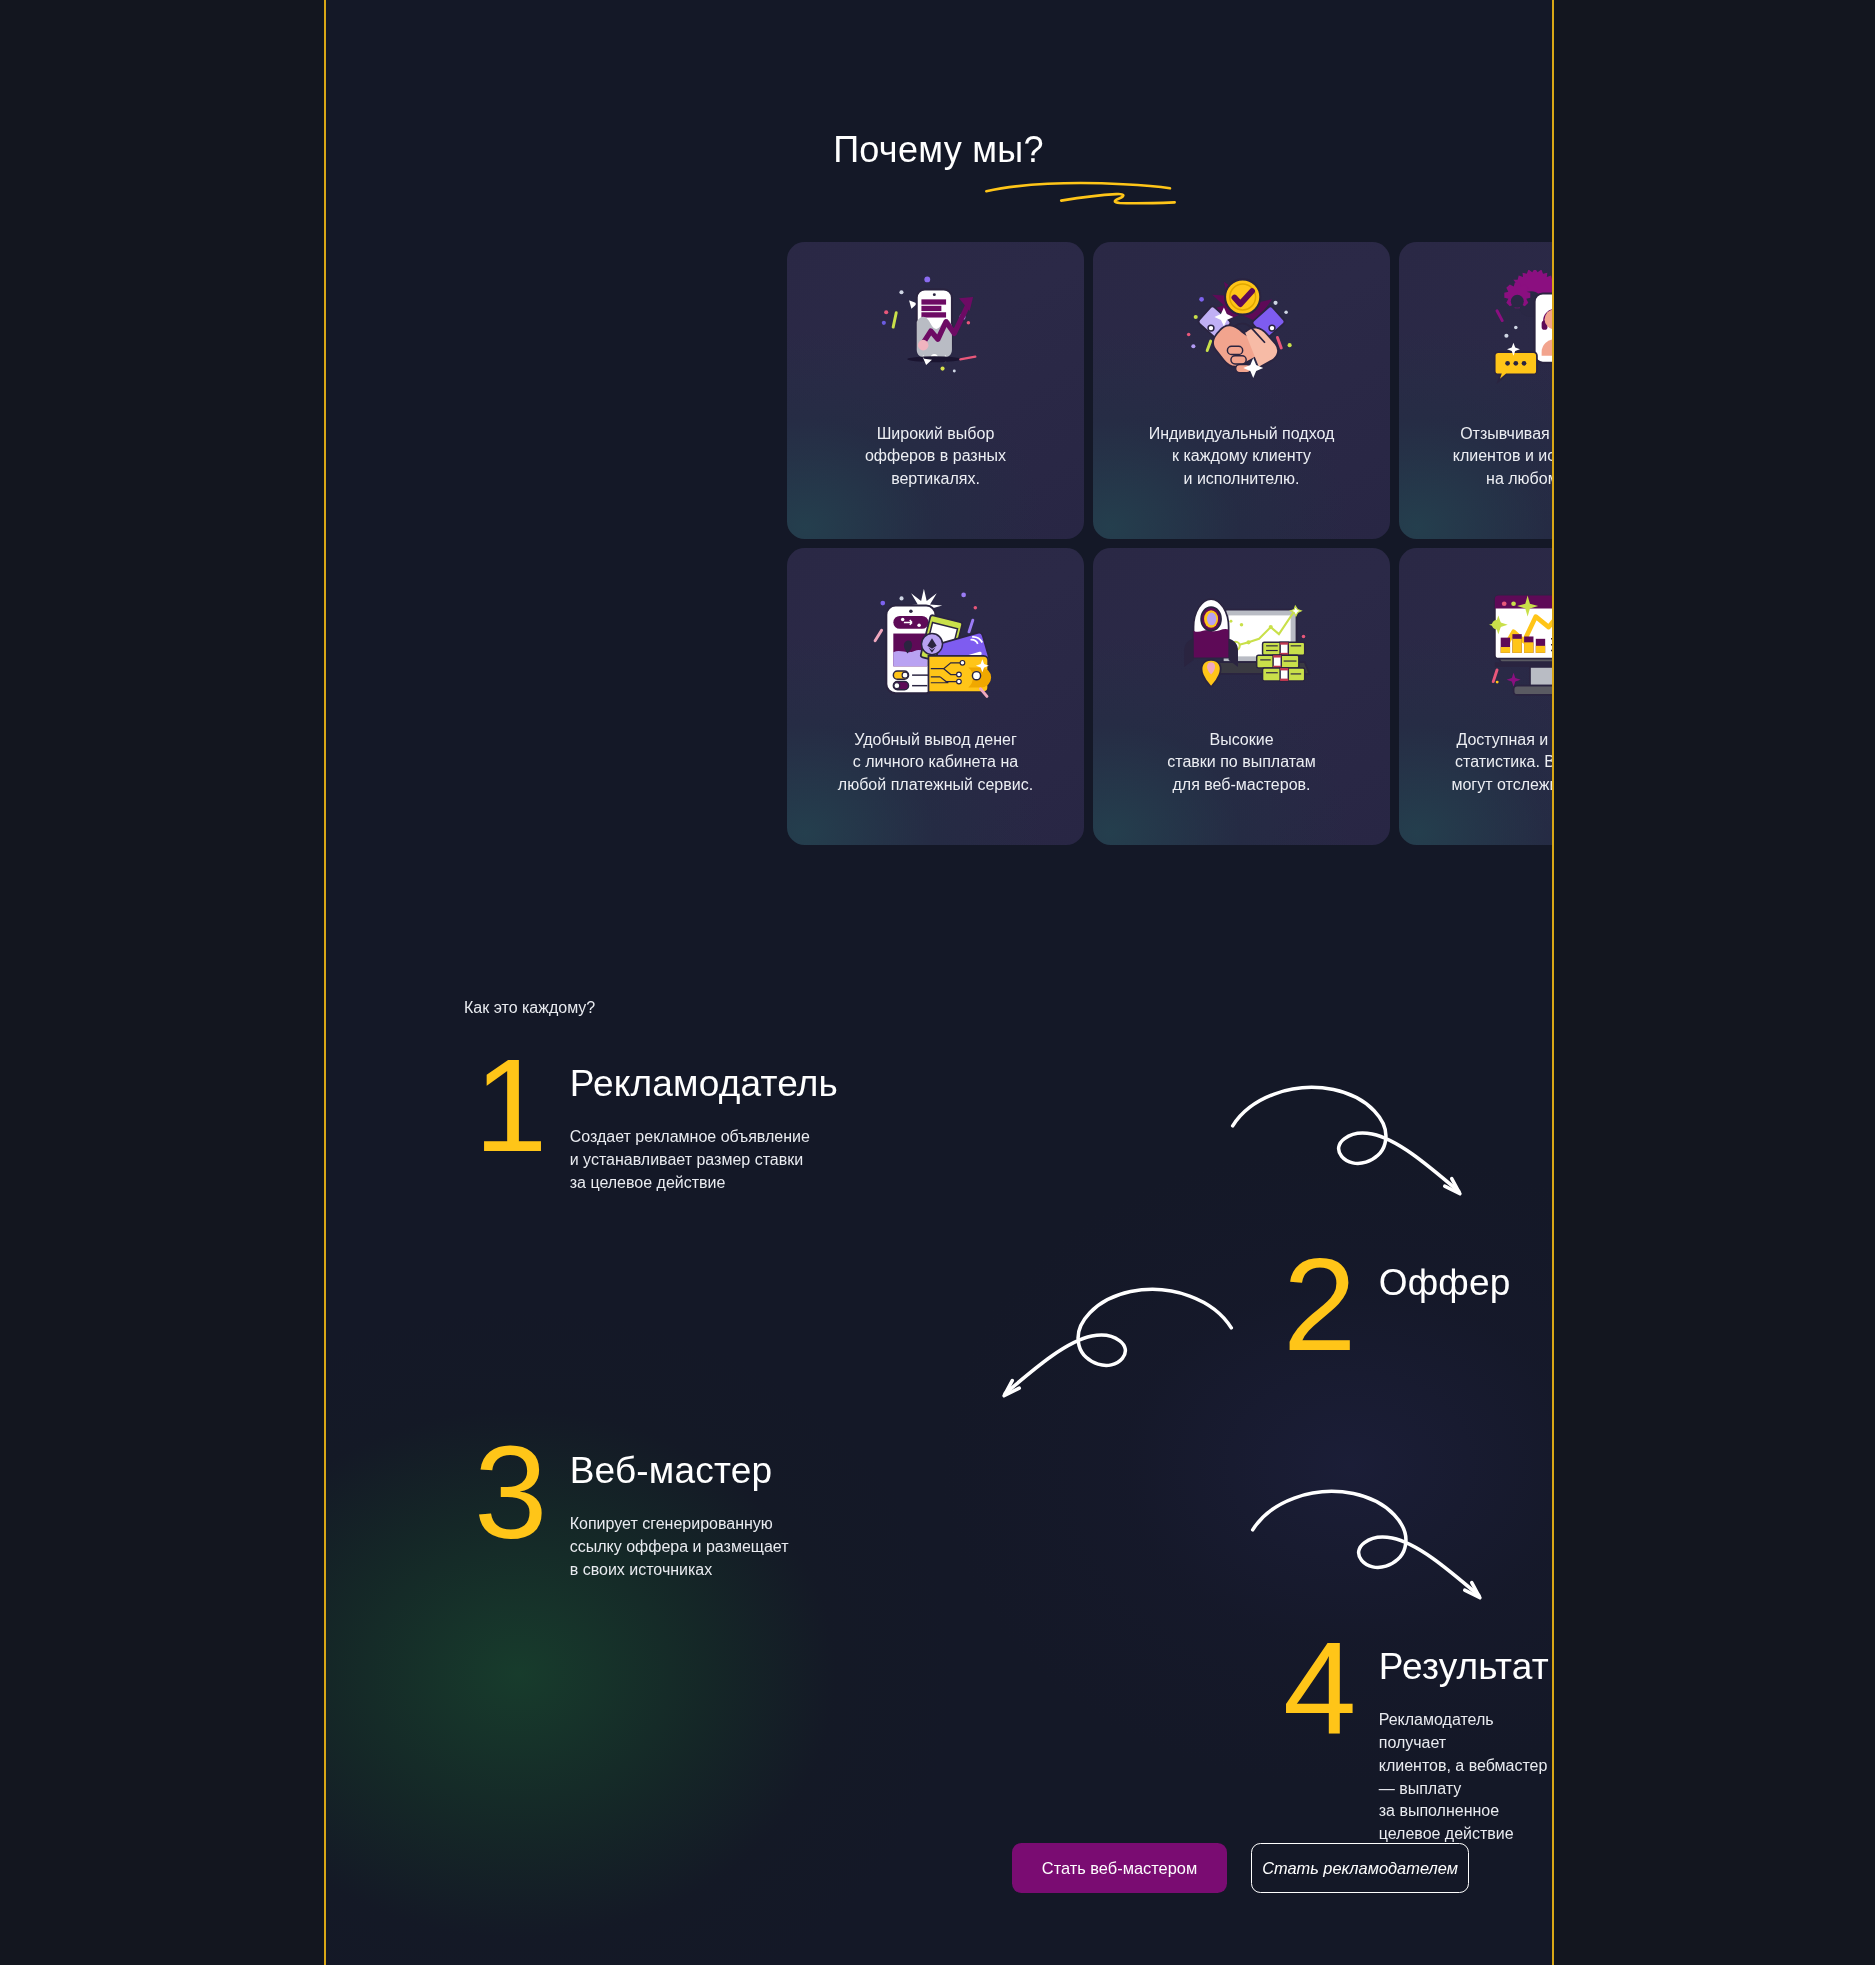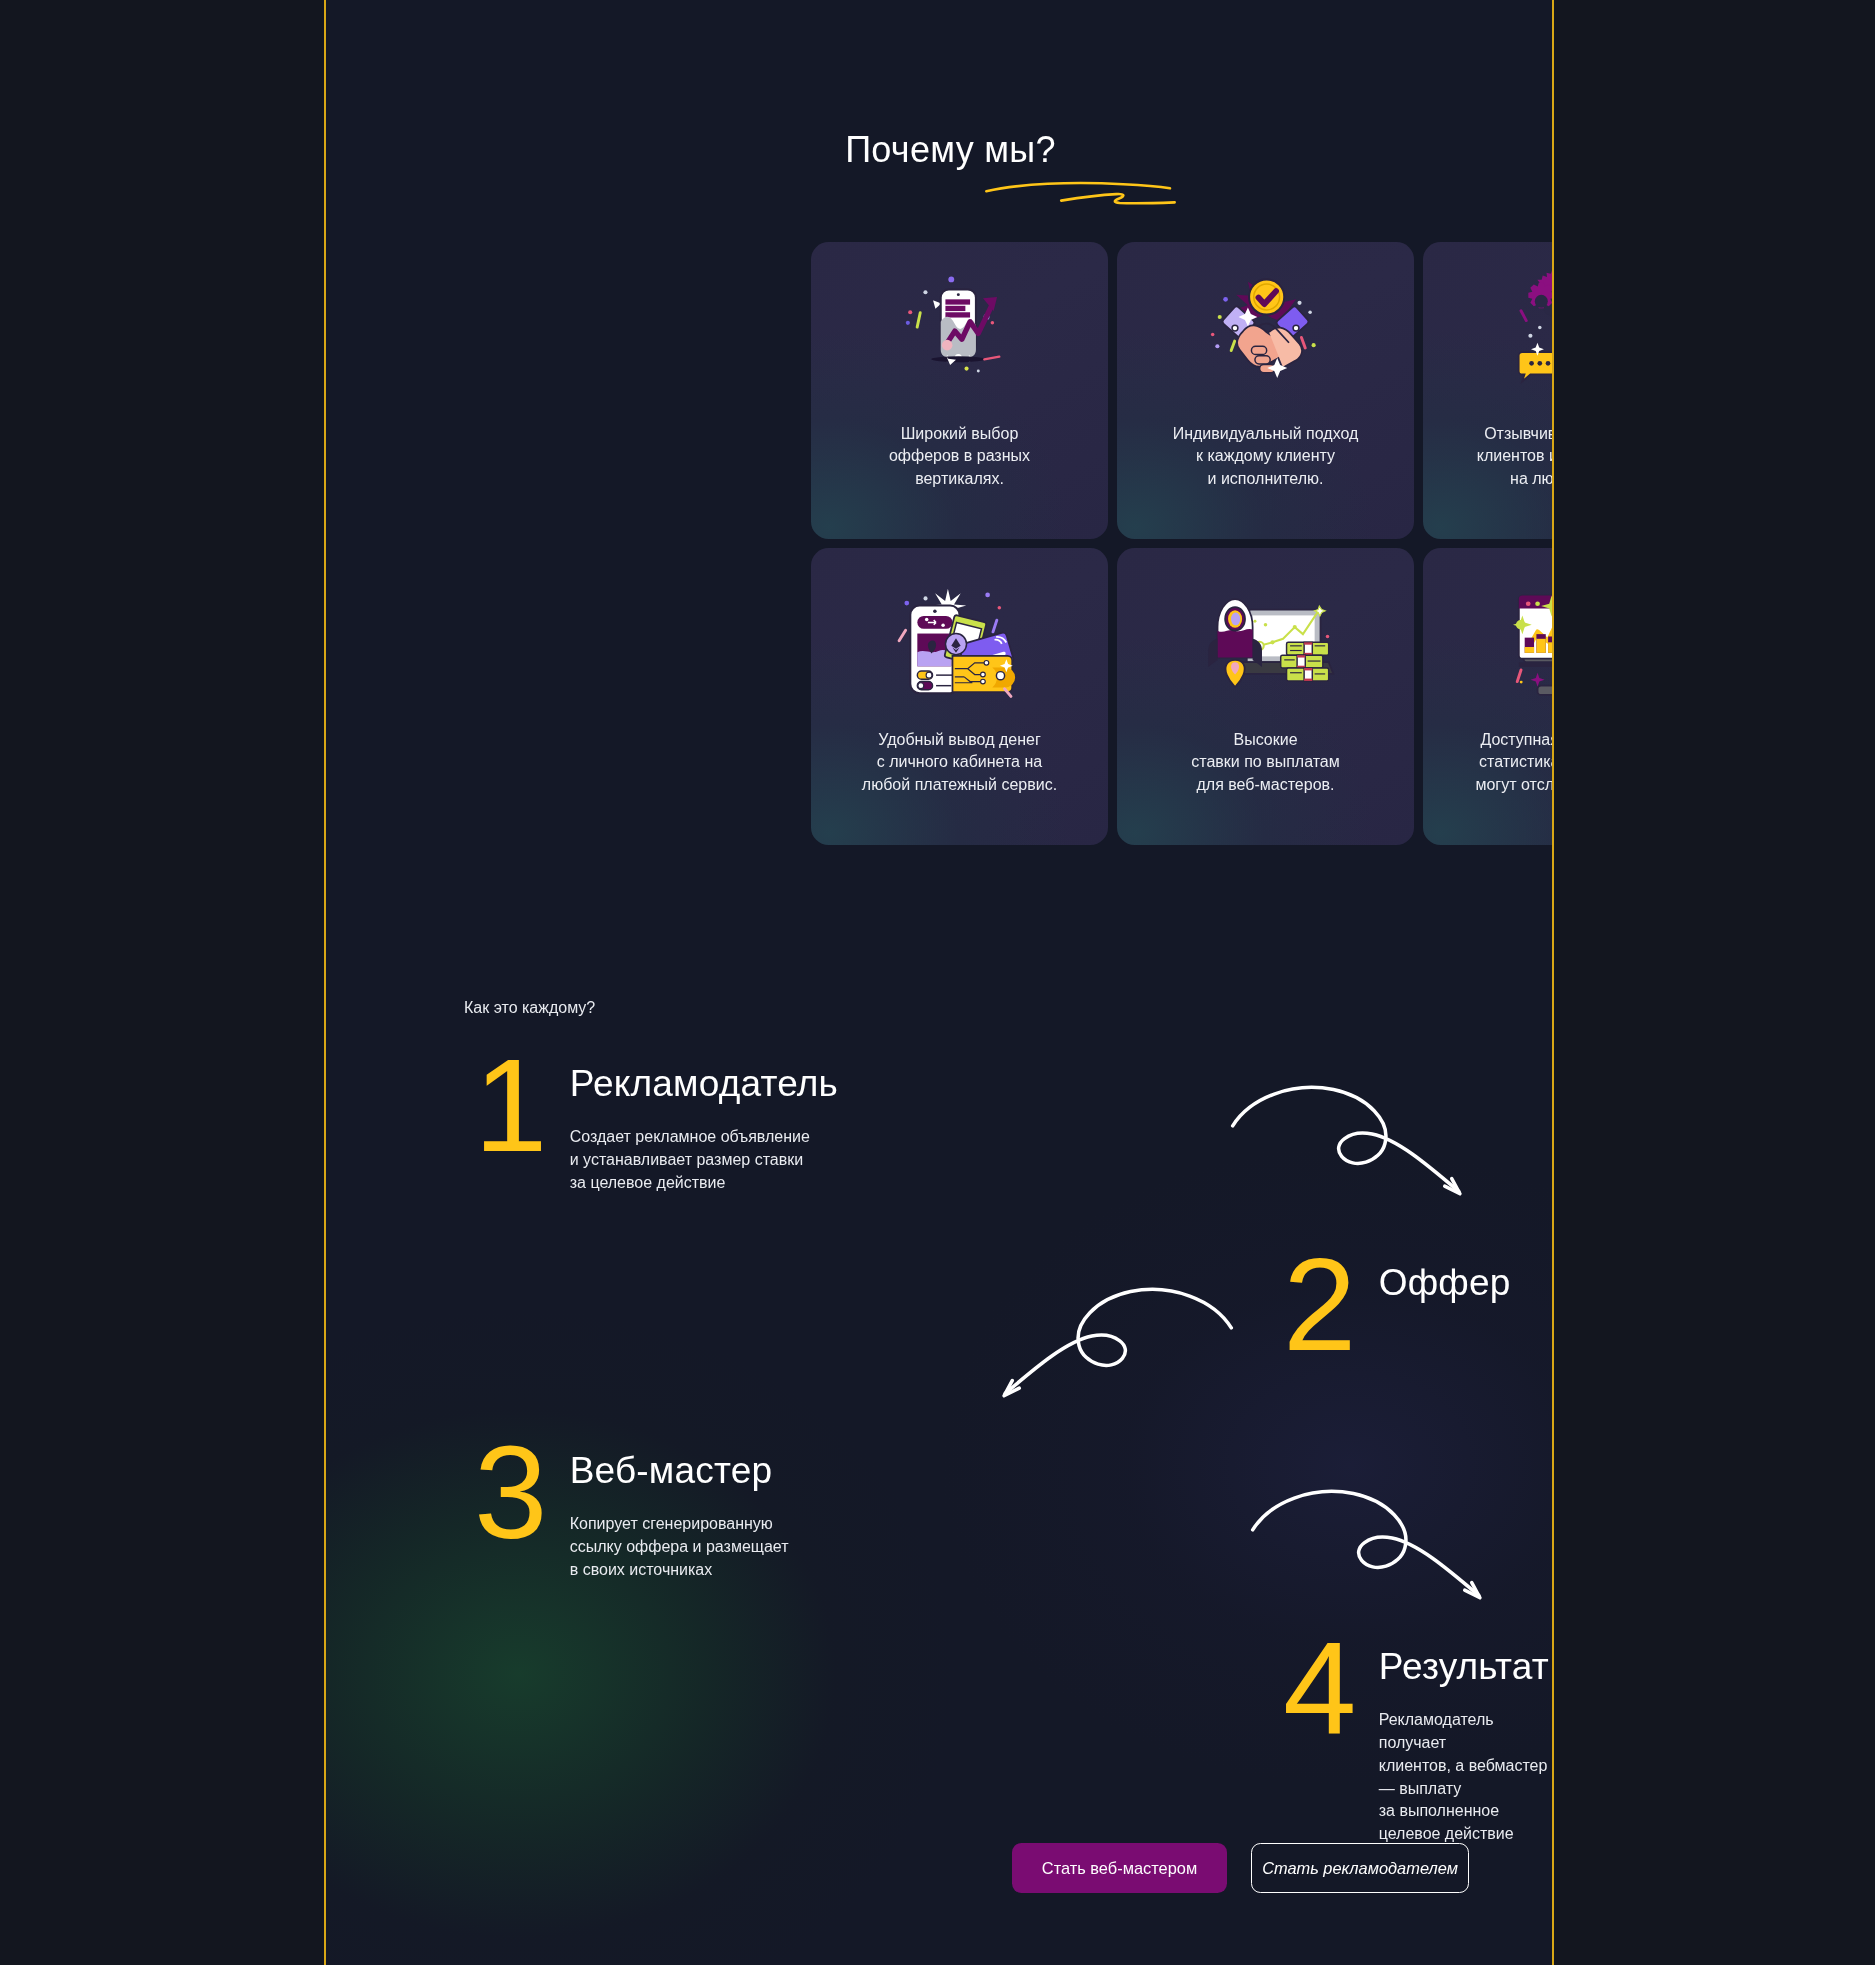--- a/index.html
+++ b/index.html
@@ -40,32 +40,32 @@
   #glow-blue {
     position: absolute; left: 615px; top: 1143px;
     width: 821px; height: 645px;
     background: radial-gradient(closest-side, rgba(30,32,62,0.7) 0%, rgba(24,26,48,0.3) 55%, rgba(20,24,39,0) 100%);
     pointer-events: none;
   }
   #inner { position: relative; width: 1227px; height: 1965px; }
 
   
   .sec-title-wrap {
-    position: absolute; left: 12px; top: 132px; width: 1227px;
+    position: absolute; left: 0; top: 132px; width: 1227px;
     text-align: center;
   }
   .sec-title {
     font-size: 36px; font-weight: 400; color: #fff;
     letter-spacing: 0.3px; line-height: 1;
   }
   .squiggle { position: absolute; left: 659px; top: 176px; }
 
   
   .cards {
-    position: absolute; left: 486px; top: 242px;
+    position: absolute; left: 462px; top: 242px;
     width: 947px;
     display: grid;
     grid-template-columns: repeat(3, 297px);
     grid-template-rows: 297px 297px;
     column-gap: 26px; row-gap: 29px; gap: 9px;
   }
   .card {
     position: relative;
     border-radius: 17.6px;
     background:

